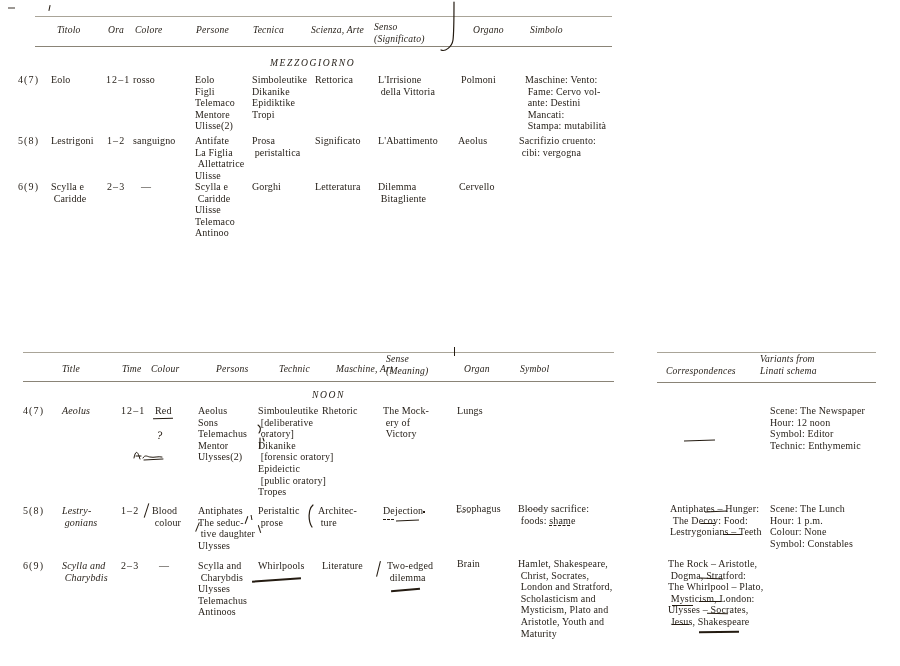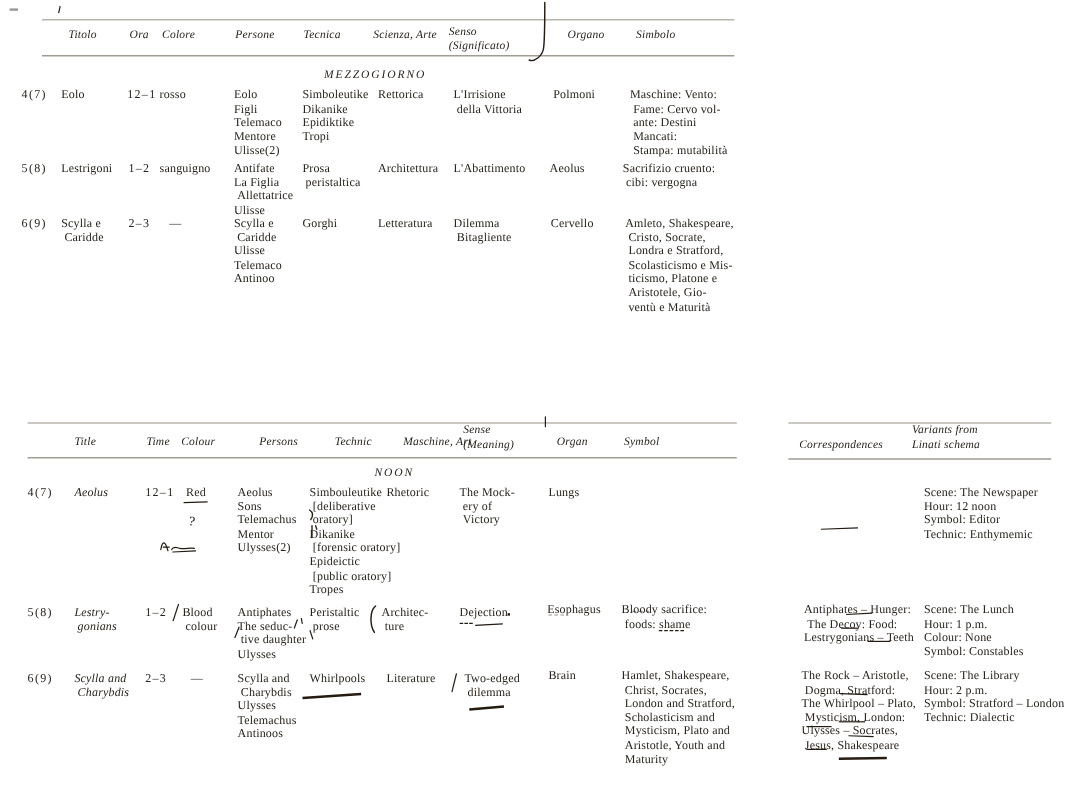--- a/index.html
+++ b/index.html
@@ -65,48 +65,41 @@
   <div class="c sp" style="left:18px;top:135px">5(8)</div>
   <div class="c" style="left:51px;top:135px">Lestrigoni</div>
   <div class="c sp" style="left:107px;top:135px">1–2</div>
   <div class="c" style="left:133px;top:135px">sanguigno</div>
   <div class="c" style="left:195px;top:135px">Antifate
 La Figlia
  Allettatrice
 Ulisse</div>
   <div class="c" style="left:252px;top:135px">Prosa
  peristaltica</div>
-  <div class="c" style="left:315px;top:135px">Architettura</div>
+  <div class="c" style="left:315px;top:135px">Significato</div>
   <div class="c" style="left:378px;top:135px">L'Abattimento</div>
   <div class="c" style="left:458px;top:135px">Aeolus</div>
   <div class="c" style="left:519px;top:135px">Sacrifizio cruento:
  cibi: vergogna</div>
 
   <div class="c sp" style="left:18px;top:181px">6(9)</div>
   <div class="c" style="left:51px;top:181px">Scylla e
  Caridde</div>
   <div class="c sp" style="left:107px;top:181px">2–3</div>
   <div class="c" style="left:141px;top:181px">—</div>
   <div class="c" style="left:195px;top:181px">Scylla e
  Caridde
 Ulisse
 Telemaco
 Antinoo</div>
   <div class="c" style="left:252px;top:181px">Gorghi</div>
   <div class="c" style="left:315px;top:181px">Letteratura</div>
   <div class="c" style="left:378px;top:181px">Dilemma
  Bitagliente</div>
   <div class="c" style="left:459px;top:181px">Cervello</div>
-  <div class="c" style="left:521px;top:181px">Amleto, Shakespeare,
- Cristo, Socrate,
- Londra e Stratford,
- Scolasticismo e Mis-
- ticismo, Platone e
- Aristotele, Gio-
- ventù e Maturità</div>
 
   <div class="rule2" style="left:23px;top:352px;width:591px"></div>
   <div class="rule2" style="left:657px;top:352px;width:219px"></div>
   <div class="rule" style="left:23px;top:381px;width:591px"></div>
   <div class="rule" style="left:657px;top:382px;width:219px"></div>
 
   <div class="c h" style="left:62px;top:363px">Title</div>
   <div class="c h" style="left:122px;top:363px">Time</div>
   <div class="c h" style="left:151px;top:363px">Colour</div>
   <div class="c h" style="left:216px;top:363px">Persons</div>
@@ -196,24 +189,20 @@
  Mysticism, London:
 Ulysses – Socrates,
  Jesus, Shakespeare</div>
   <div class="c" style="left:518px;top:558px">Hamlet, Shakespeare,
  Christ, Socrates,
  London and Stratford,
  Scholasticism and
  Mysticism, Plato and
  Aristotle, Youth and
  Maturity</div>
-  <div class="c" style="left:770px;top:558px">Scene: The Library
-Hour: 2 p.m.
-Symbol: Stratford – London
-Technic: Dialectic</div>
 
   <div class="m fade" style="left:8px;top:7px;width:7px;height:2px"></div>
   <div class="m" style="left:49px;top:5px;width:1px;height:6px;transform:rotate(12deg)"></div>
 
   <svg style="left:440px;top:0px" width="20" height="56">
     <path d="M14 2 C14 18 14 32 13 40 C12 47 5 52 1 50" stroke="#241b11" stroke-width="1.2" fill="none" stroke-linecap="round"></path>
   </svg>
   <div class="m" style="left:454px;top:347px;width:1px;height:9px"></div>
 
   <div class="m" style="left:153px;top:418px;width:20px;height:1.4px;transform:rotate(-2deg)"></div>

